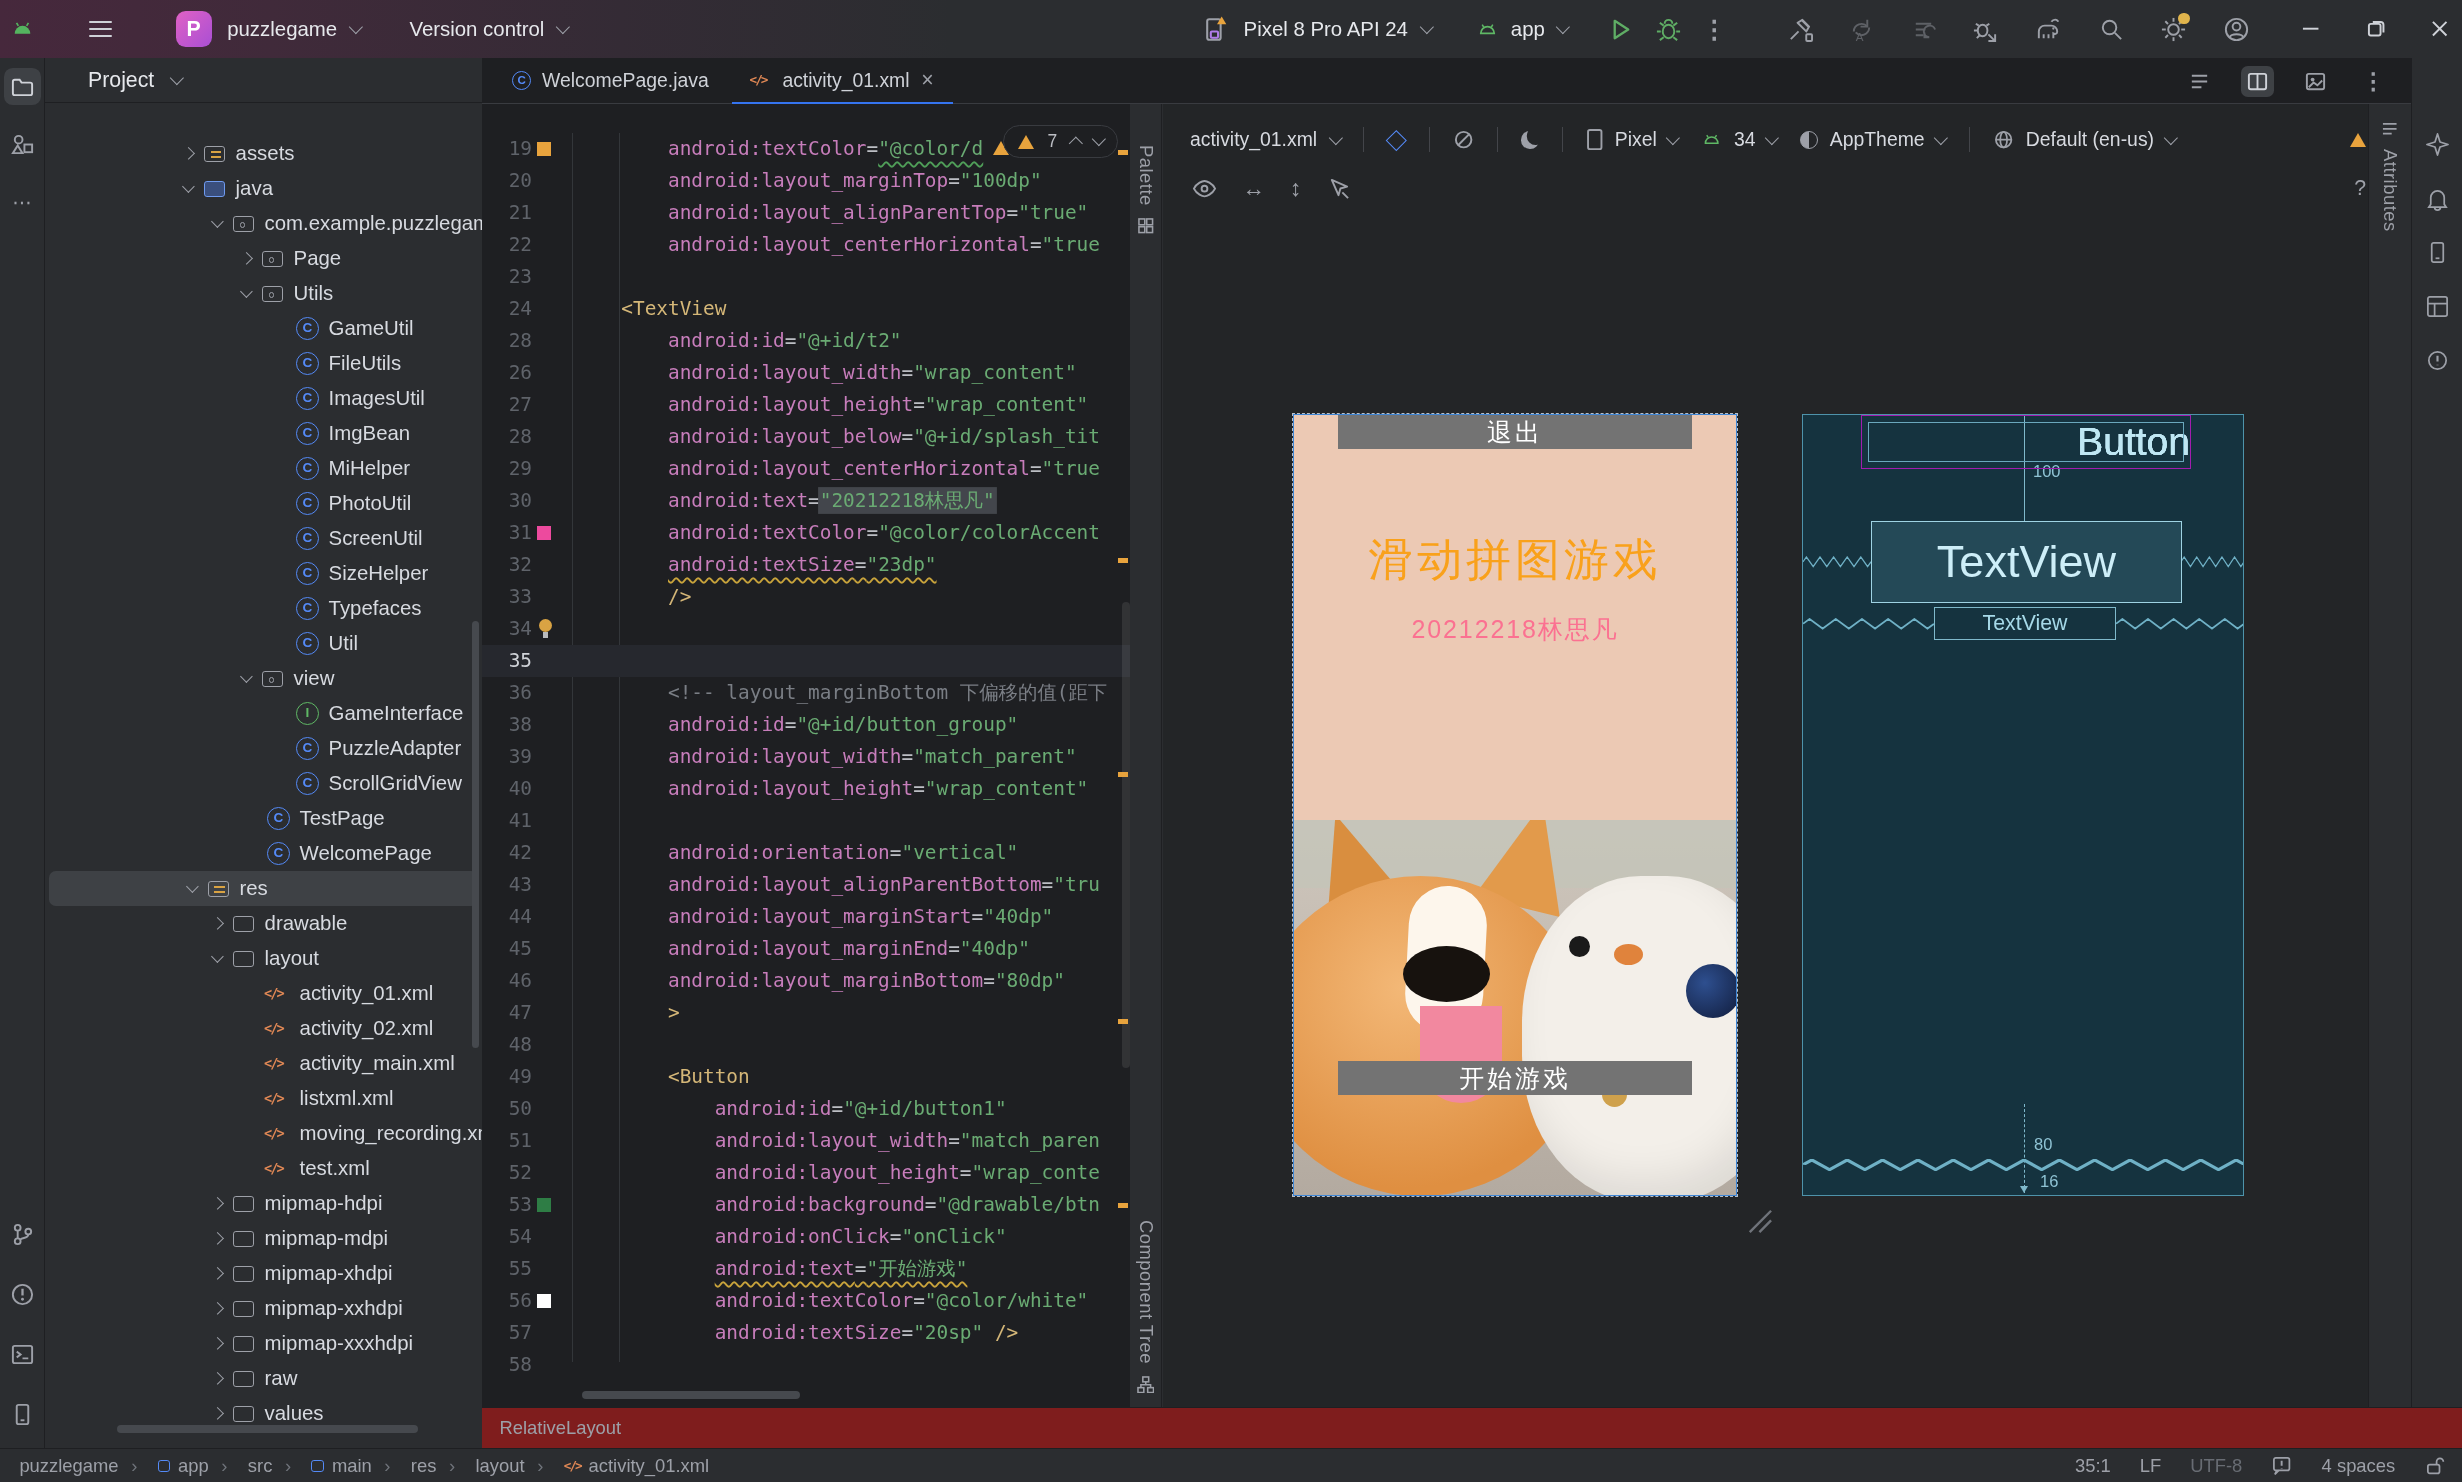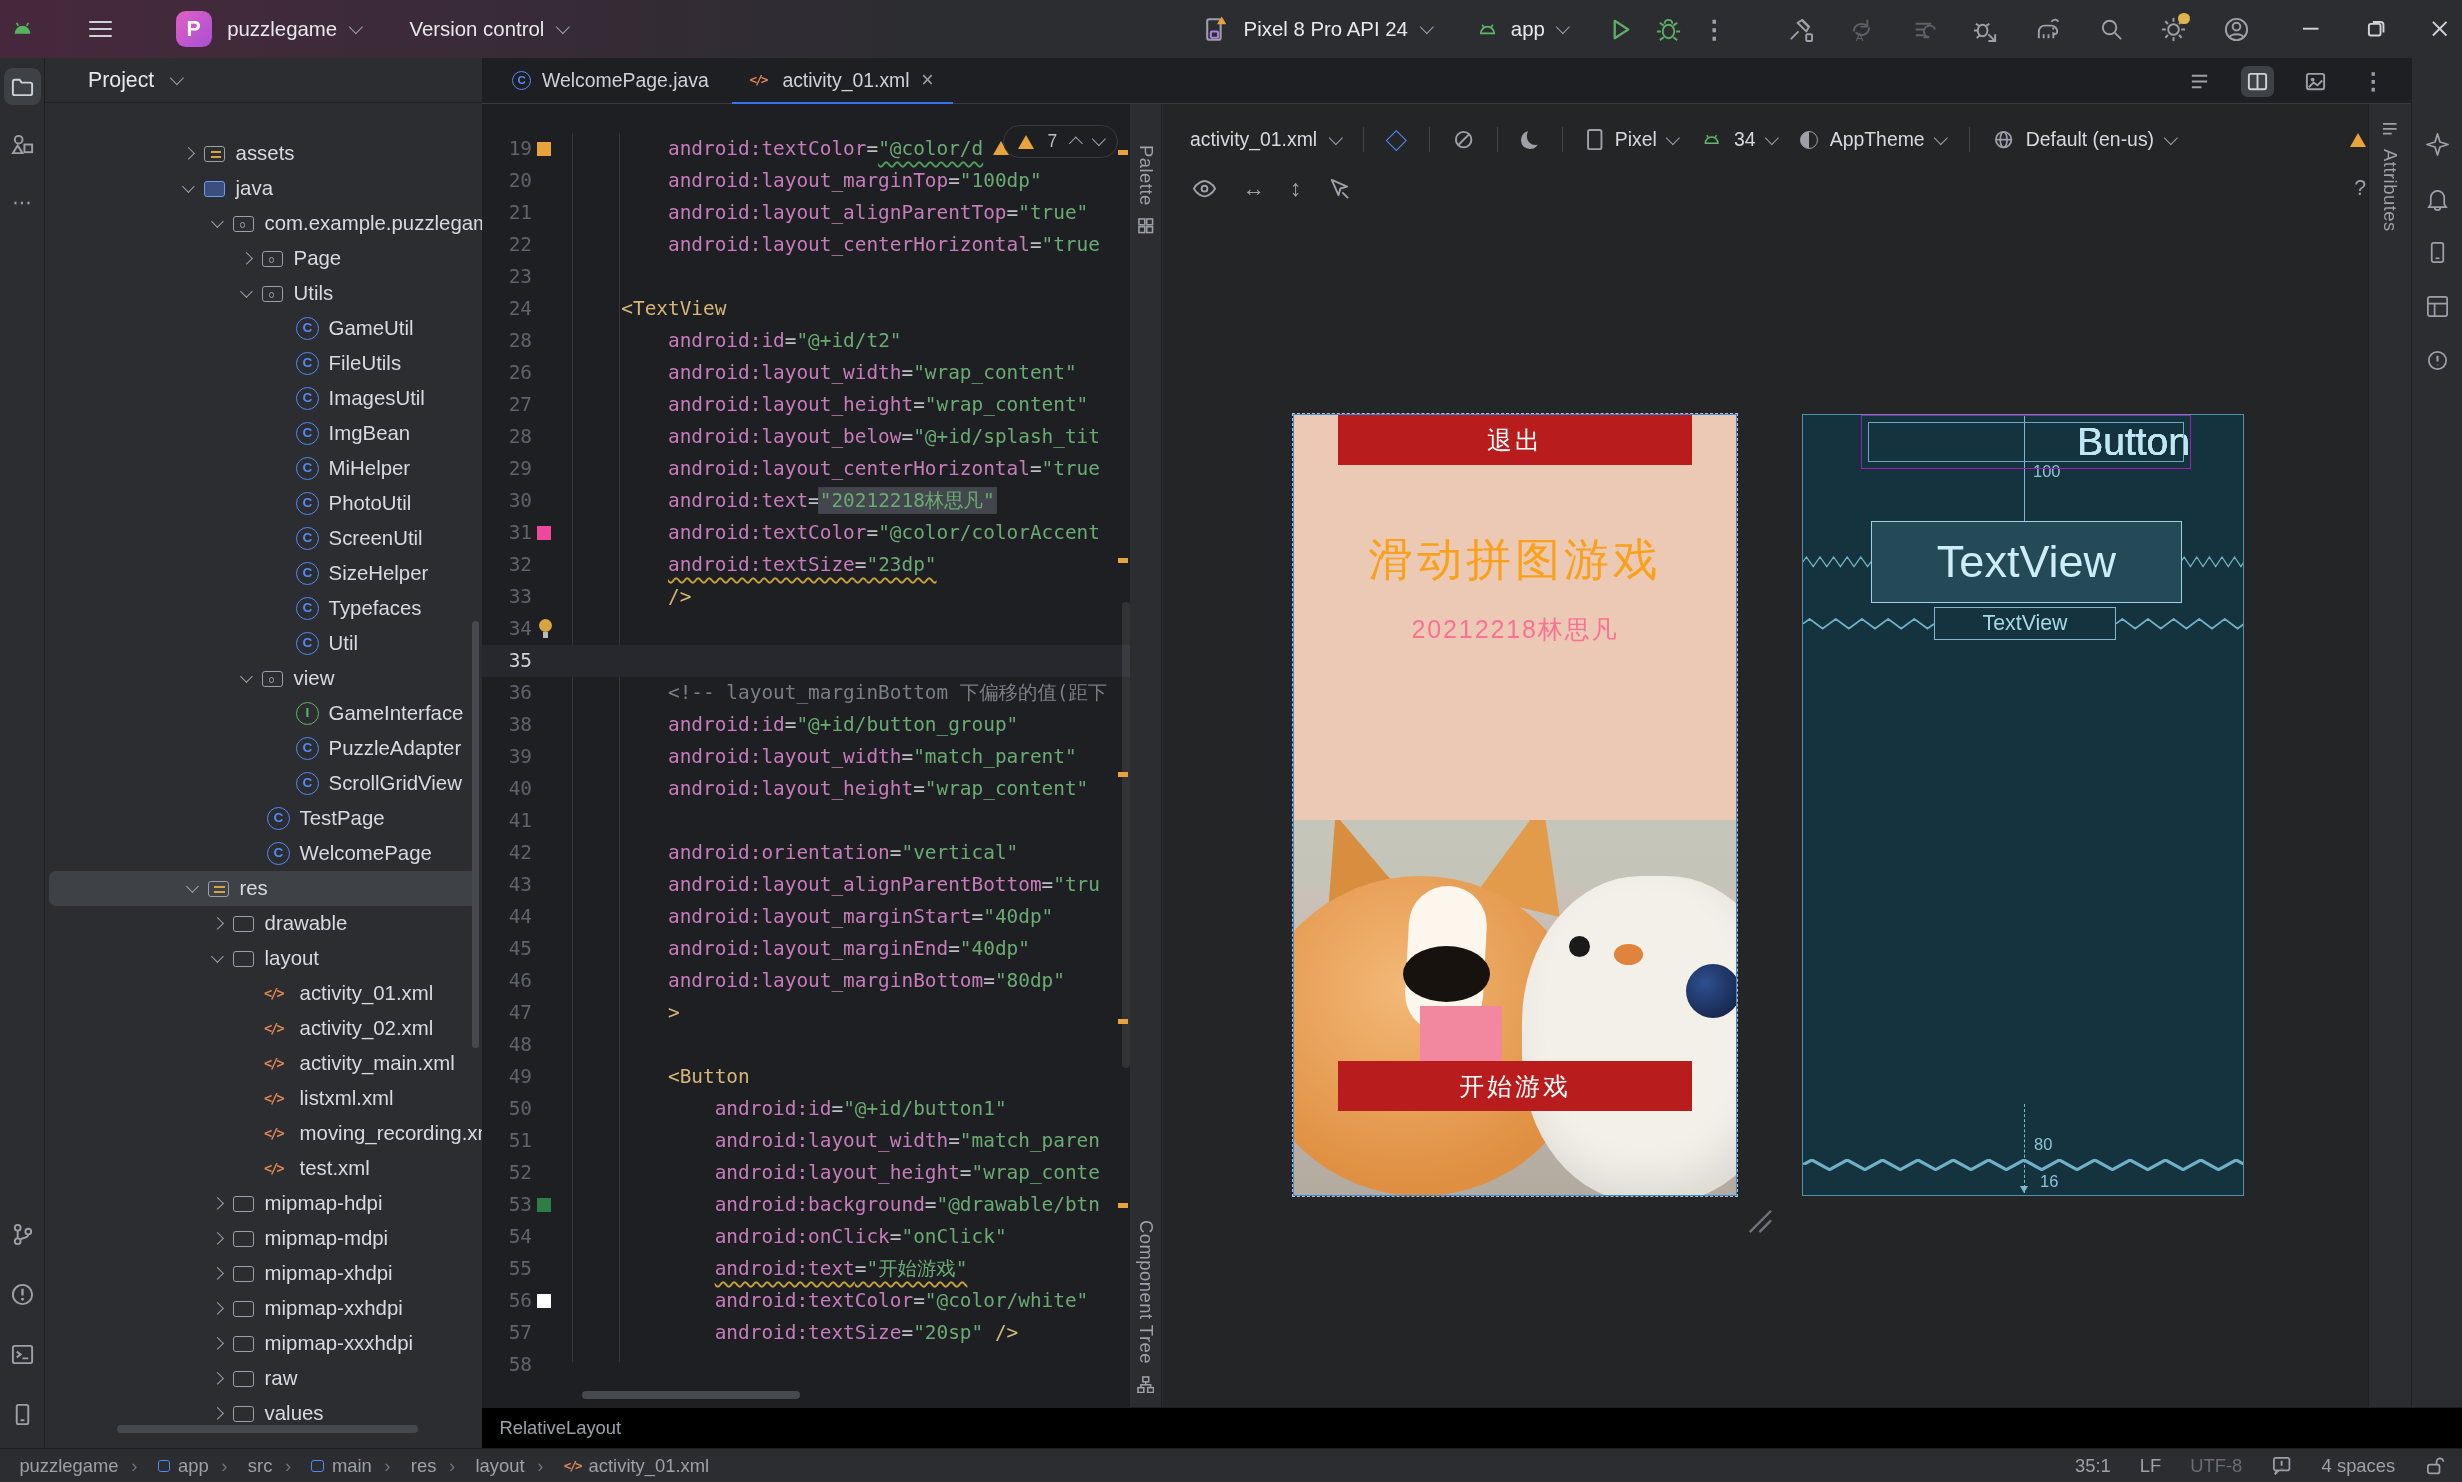--- a/index.html
+++ b/index.html
@@ -131,21 +131,21 @@
   .ear.e2{left:192px;top:-19.4px;transform:rotate(14deg);border-bottom-color:#e29a4b;}
   .head{position:absolute;left:-41px;top:56px;width:335px;height:320px;border-radius:50%;background:radial-gradient(circle at 45% 35%,#f3b877,#df8f41 72%);}
   .blaze{position:absolute;left:113px;top:66px;width:78px;height:147px;border-radius:39px;background:#fdf6ec;transform:rotate(3deg);}
   .nose{position:absolute;left:109px;top:126px;width:87px;height:56px;border-radius:50%;background:#17120e;}
   .tongue{position:absolute;left:126px;top:186px;width:82px;height:97px;border-radius:0 0 43px 43px;background:#f2889f;}
   .plush{position:absolute;right:-50px;top:56px;width:264px;height:326px;border-radius:45%;background:#f3efe9;box-shadow:inset -11.6px -21.3px 41px rgba(0,0,0,.09);}
   .p-eye{position:absolute;right:146px;top:116px;width:21.3px;height:21.3px;border-radius:50%;background:#1a1a1a;}
   .p-nose{position:absolute;right:93px;top:124px;width:29px;height:21.3px;border-radius:50%;background:#e0833c;}
   .blue-eye{position:absolute;right:-3.9px;top:144px;width:54px;height:54px;border-radius:50%;background:radial-gradient(circle at 35% 35%,#2e4f8f,#101b3a);}
   .bell{position:absolute;right:109px;top:262px;width:25px;height:25px;border-radius:50%;background:#cfa14c;}
-  .dbtn{position:absolute;left:44px;right:44px;height:50px;background:#b91c1c;color:#fff;font-size:25px;display:flex;align-items:center;justify-content:center;letter-spacing:2.9px;}
+  .dbtn{position:absolute;left:44px;right:44px;height:34px;background:#737373;color:#fff;font-size:25px;display:flex;align-items:center;justify-content:center;letter-spacing:2.9px;}
   .dbtn:nth-child(1){top:429px;} .dbtn:nth-child(2){top:503px;} .dbtn:nth-child(3){top:574px;} .dbtn:nth-child(4){top:646px;}
   .rszhandle{position:absolute;left:579px;top:992px;}
 
   
   .bphone{position:absolute;left:639px;top:203px;width:442px;height:782px;background:#15333f;border:1.9px solid #4e93aa;overflow:hidden;color:#8fc3d4;}
   .bp-label{position:absolute;font:16.5px "Liberation Sans",sans-serif;color:#8fc3d4;}
   .bp-topline{position:absolute;left:221px;top:0;width:1px;height:106px;background:#7fb9cb;}
   .bp-tv-big{position:absolute;left:68px;top:106px;width:311px;height:82px;border:1.9px solid #9fd3e3;background:rgba(120,190,215,.16);
     display:flex;align-items:center;justify-content:center;font-size:45px;color:#cdeef8;}
   .bp-tv-small{position:absolute;left:131px;top:192px;width:182px;height:33px;border:1px solid #7fb9cb;
@@ -155,21 +155,21 @@
   .bbtn::after{content:"";position:absolute;inset:5.8px;border:1px solid #6aa8bd;}
   .bbtn:nth-child(1){top:421px;} .bbtn:nth-child(2){top:491px;} .bbtn:nth-child(3){top:563px;} .bbtn:nth-child(4){top:635px;}
   .bp-varrow{position:absolute;left:221px;top:689px;height:89px;width:0;border-left:1px dashed #7fb9cb;}
   .bp-varrow::after{content:"";position:absolute;left:-4.9px;bottom:0;width:0;height:0;border-left:4.9px solid transparent;border-right:4.9px solid transparent;border-top:7.8px solid #7fb9cb;}
 
   
   .farstrip{position:absolute;right:0;top:58px;width:52px;bottom:76px;background:#2b2d30;border-left:1px solid #1e1f22;
     display:flex;flex-direction:column;align-items:center;padding-top:74px;gap:29px;}
 
   
-  .crumbbar{position:absolute;left:482px;right:0;bottom:35px;height:41px;background:#000000;border-top:1px solid #1e1f22;
+  .crumbbar{position:absolute;left:482px;right:0;bottom:35px;height:41px;background:#7f1d1d;border-top:1px solid #1e1f22;
     display:flex;align-items:center;padding-left:17.5px;font-size:18.4px;color:#9da0a8;}
   .statusbar{position:absolute;left:0;right:0;bottom:0;height:35px;background:#2b2d30;border-top:1px solid #1e1f22;
     display:flex;align-items:center;font-size:18.4px;color:#9da0a8;padding:0 17.5px 0 19.4px;}
   .sb-crumbs{display:flex;align-items:center;}
   .crumb{display:flex;align-items:center;gap:7.8px;}
   .crumb + .crumb::before{content:"›";margin:0 12.6px;color:#6f737a;}
   .ci{display:none;}
   .ci.mod{display:inline-block;width:12.6px;height:12.6px;border:1.9px solid #548af7;border-radius:2.9px;}
   .ci.xml{display:inline-block;color:#e08855;font:bold 12.6px/12.6px "DejaVu Sans Mono",monospace;letter-spacing:-1.9px;}
   .ci.xml::before{content:"</>";}

